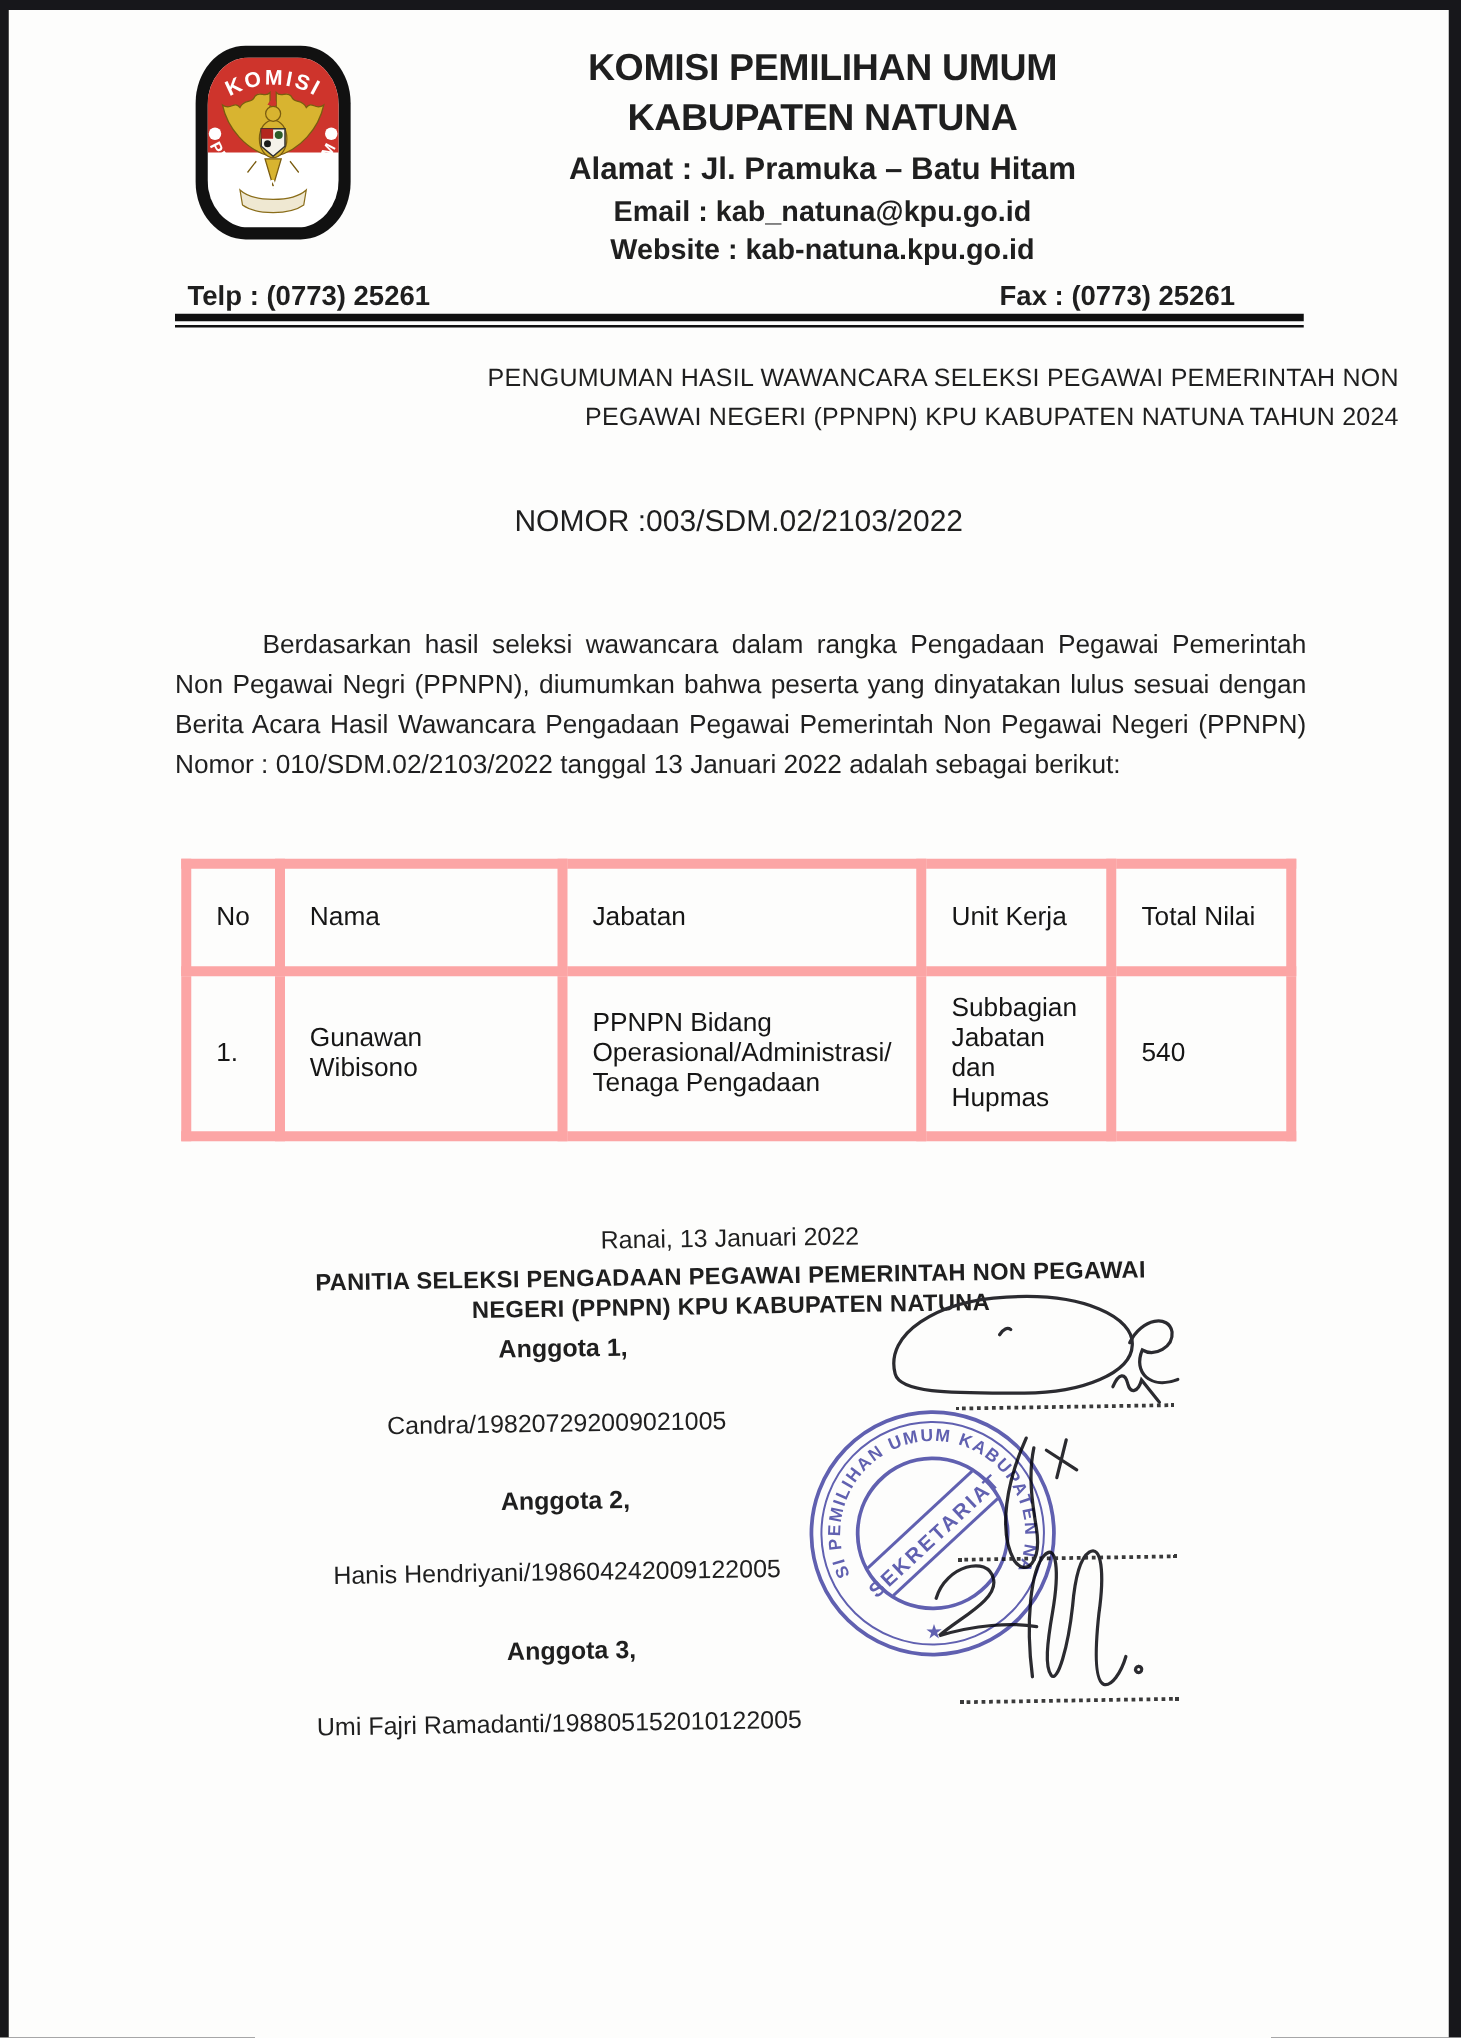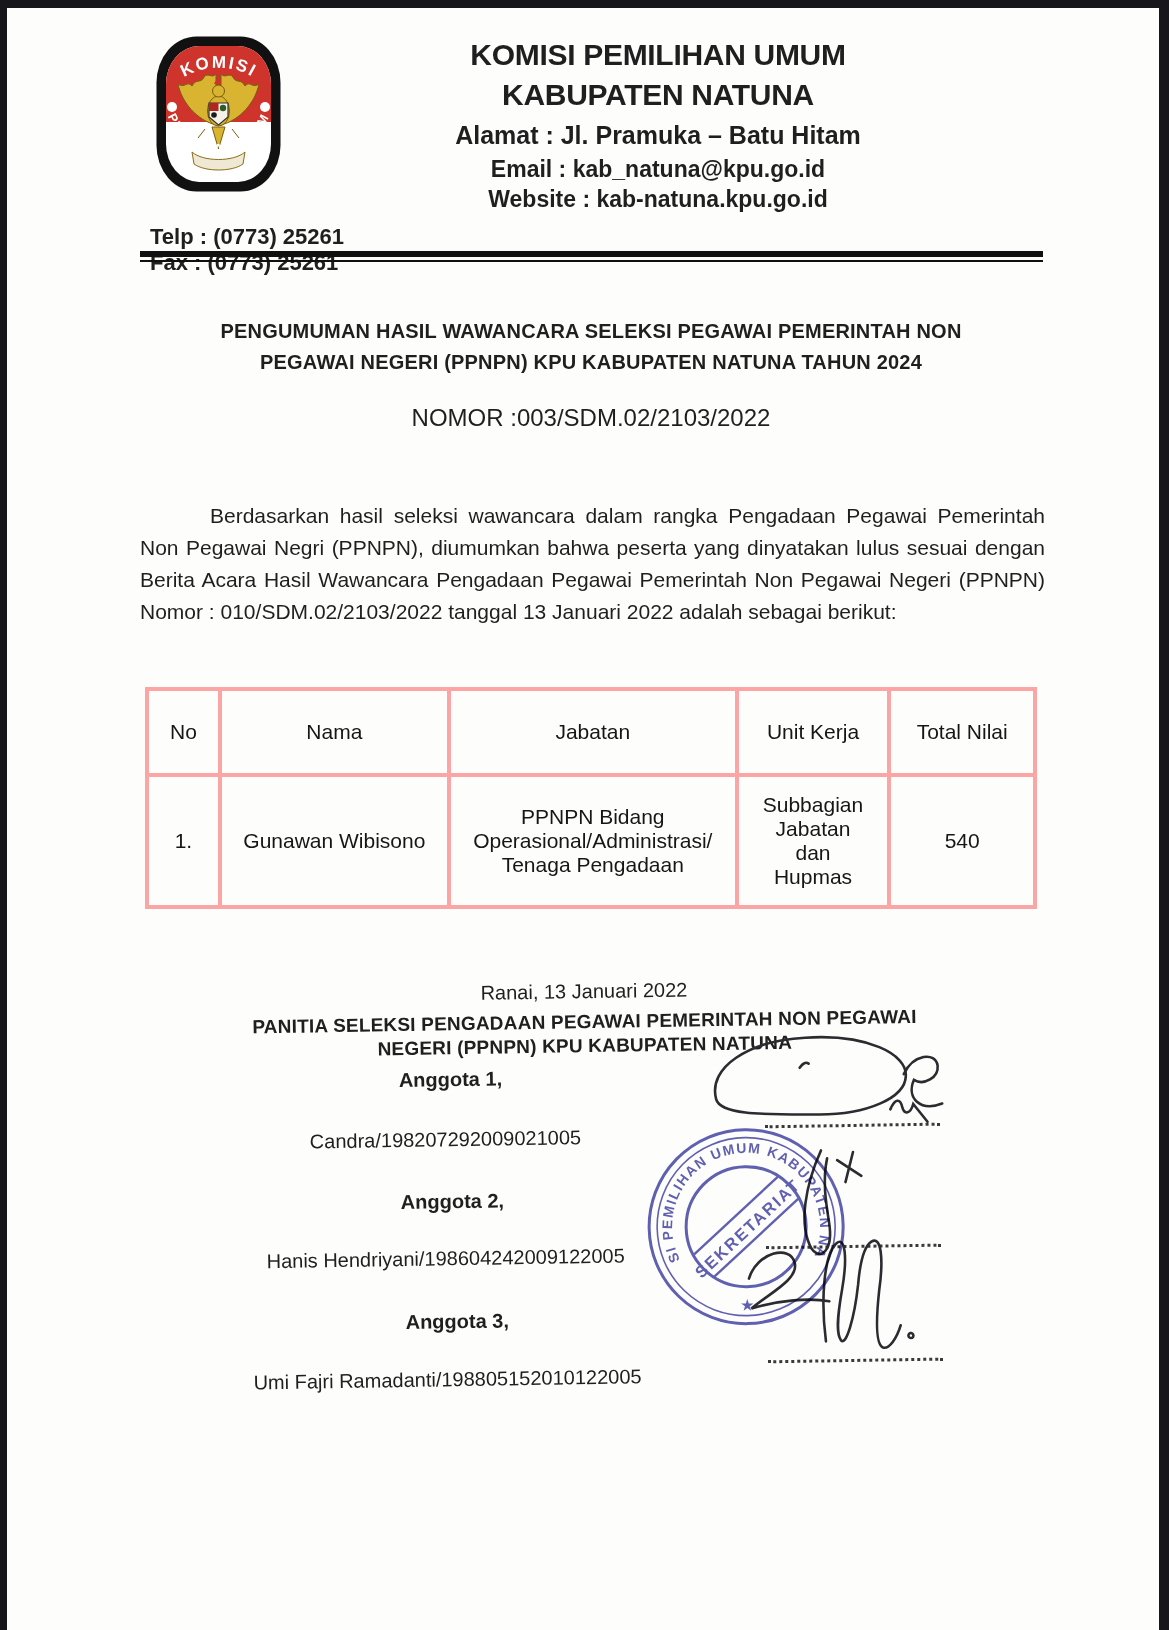--- a/index.html
+++ b/index.html
@@ -17,37 +17,37 @@
 
   
   .logo { left:148px; top:27px; width:127px; height:158px; }
   .lh-text { left:127px; top:28px; width:1048px; text-align:center; }
   .org1 { font-size:30px; font-weight:bold; line-height:38px; letter-spacing:-0.3px; }
   .org2 { font-size:30px; font-weight:bold; line-height:42px; letter-spacing:-0.3px; }
   .addr { font-size:25px; font-weight:bold; line-height:38px; }
   .mail { font-size:23px; font-weight:bold; line-height:31px; }
   .web  { font-size:23px; font-weight:bold; line-height:28px; }
   .telfax { left:143px; top:216px; width:838px; display:flex;
-            justify-content:space-between; font-size:22px; font-weight:bold;flex-direction:column; }
+            justify-content:space-between; font-size:22px; font-weight:bold; }
   .rule  { left:133px; top:243px; width:903px; }
   .rule .r1 { height:6px; background:#101010; }
   .rule .r2 { height:2px; background:#101010; margin-top:3px; }
 
   
-  .title-block { left:56px; top:308px; width:1056px; text-align:center;
-                 font-size:20px; font-weight:bold; line-height:31px; letter-spacing:0.2px; }
+  .title-block { left:56px; top:280px; width:1056px; text-align:right;
+                 font-size:20px; font-weight:normal; line-height:31px; letter-spacing:0.2px; }
   .nomor { left:56px; top:396px; width:1056px; text-align:center; font-size:24px; }
   .body-par { left:133px; top:492px; width:905px; font-size:21px; line-height:32px;
               text-align:justify; text-indent:70px; }
 
   
   .result-table { left:138px; top:679px; width:892px; border-collapse:collapse;
                   font-size:21px; color:#161616; }
   .result-table th, .result-table td {
-    border:4px solid #fca5a5; text-align:center; vertical-align:middle;
+    border:8px solid #fca5a5; text-align:left; vertical-align:middle;
     font-weight:normal; padding:4px 20px; overflow-wrap:break-word;
   }
   .result-table thead tr { height:86px; }
   .result-table tbody tr { height:132px; }
   .c-no{width:8.2%} .c-nama{width:25.8%} .c-jab{width:32.4%} .c-unit{width:17.2%} .c-tot{width:16.4%}
 
   
   .closing { left:0; top:960px; width:1152px; height:470px;
              transform:rotate(-0.9deg); transform-origin:40% 40%; }
   .place-date { left:7px; top:14px; width:1145px; text-align:center; font-size:20px; }

